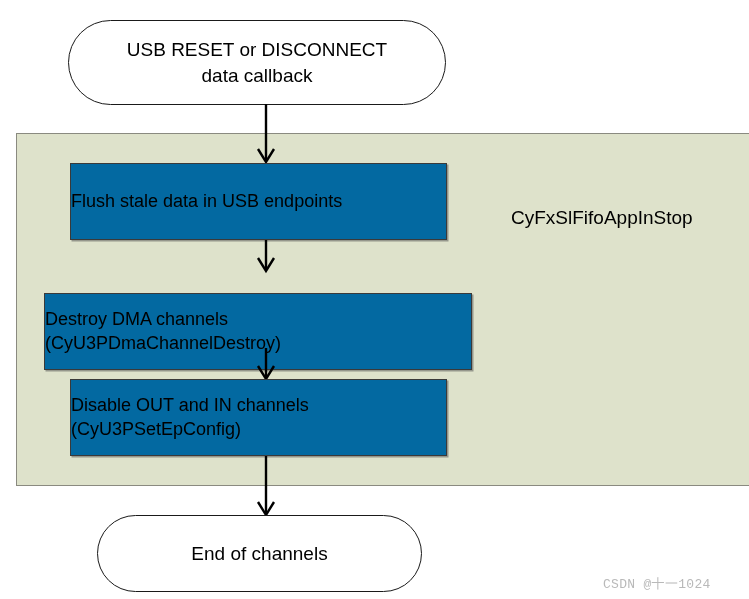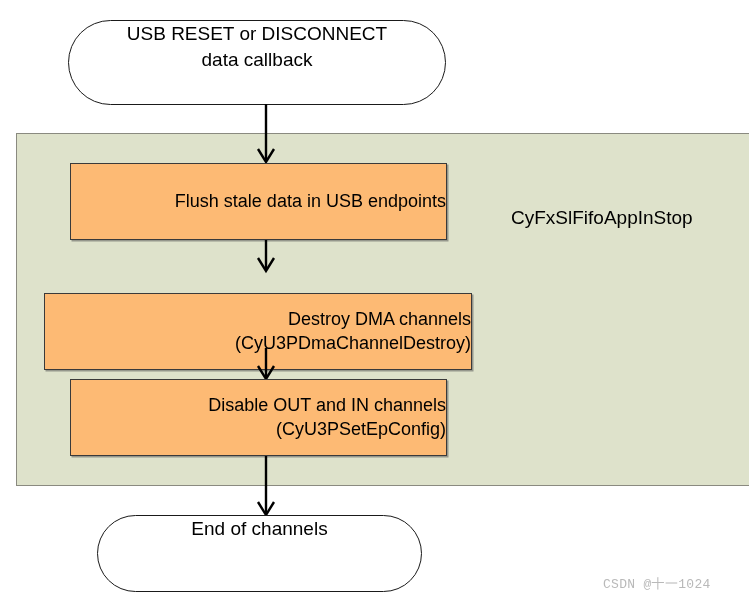--- a/index.html
+++ b/index.html
@@ -28,45 +28,46 @@
     font-size: 19px;
     color: #000000;
     white-space: nowrap;
     line-height: 1.2;
     margin-top: 48px;
   }
 
   
   .node-box {
     position: absolute;
-    background: #fdba74;
+    background: #0369a1;
     border: 1px solid #3a3a3a;
     box-shadow: 1.5px 1.5px 0 rgba(90,90,90,0.55);
     box-sizing: border-box;
     display: flex;
     flex-direction: column;
-    align-items: flex-end;
+    align-items: flex-start;
     justify-content: center;
     text-align: center;
     color: #000000;
     font-size: 18px;
     line-height: 1.32;
   }
   .node-box .line1,
   .node-box .line2 { display: block; white-space: nowrap; }
 
   
   .node-terminal {
     position: absolute;
     background: #ffffff;
     border: 1.4px solid #1a1a1a;
     box-sizing: border-box;
     display: flex;
     flex-direction: column;
     align-items: center;
+    justify-content: center;
     text-align: center;
     color: #000000;
     font-size: 19px;
     line-height: 1.35;
   }
   .node-terminal .line1,
   .node-terminal .line2 { display: block; white-space: nowrap; }
 
   
   .connector { position: absolute; }

